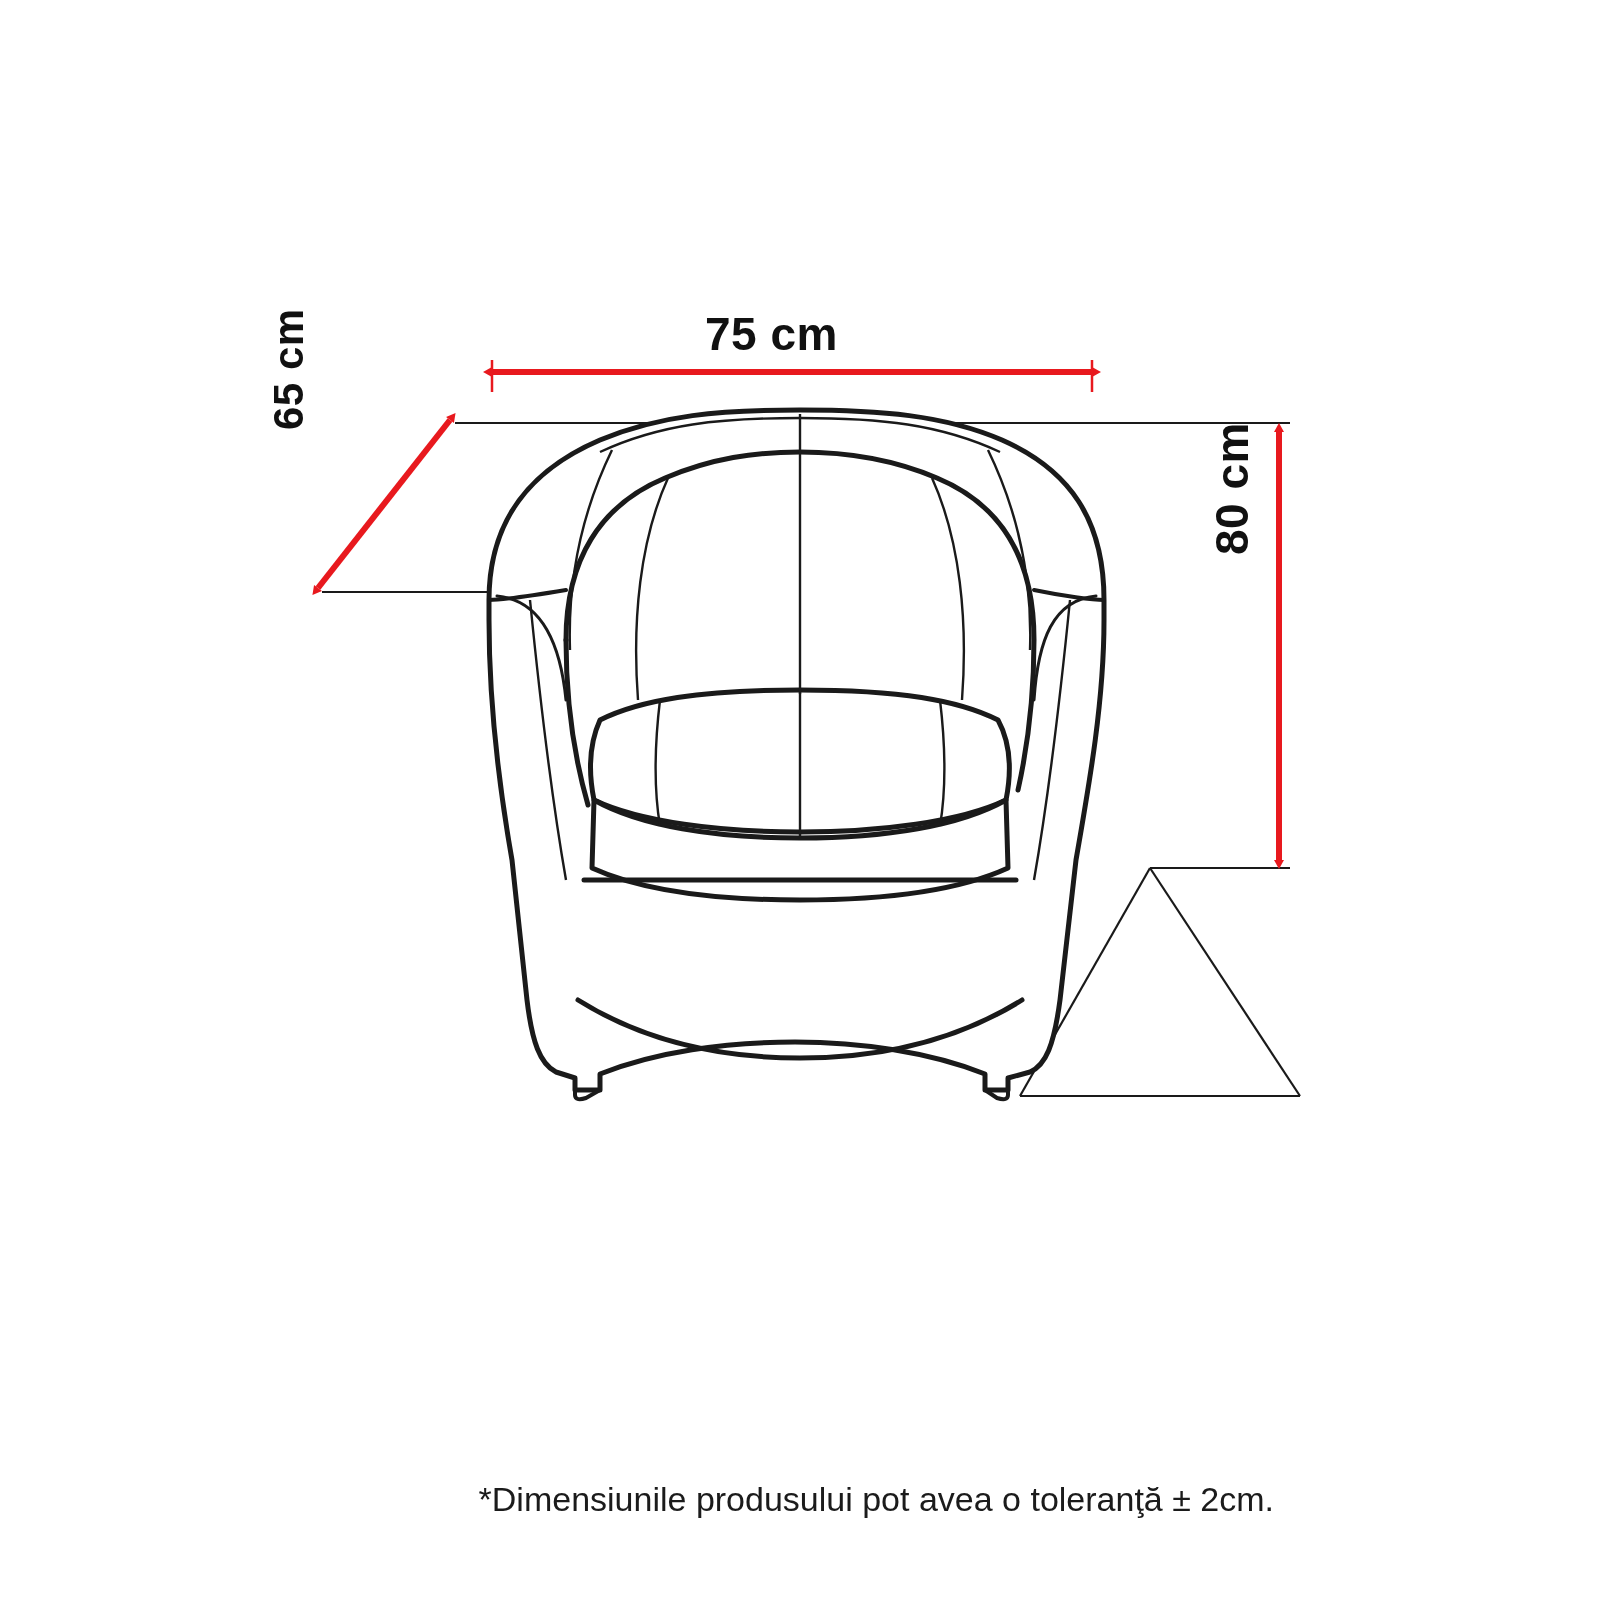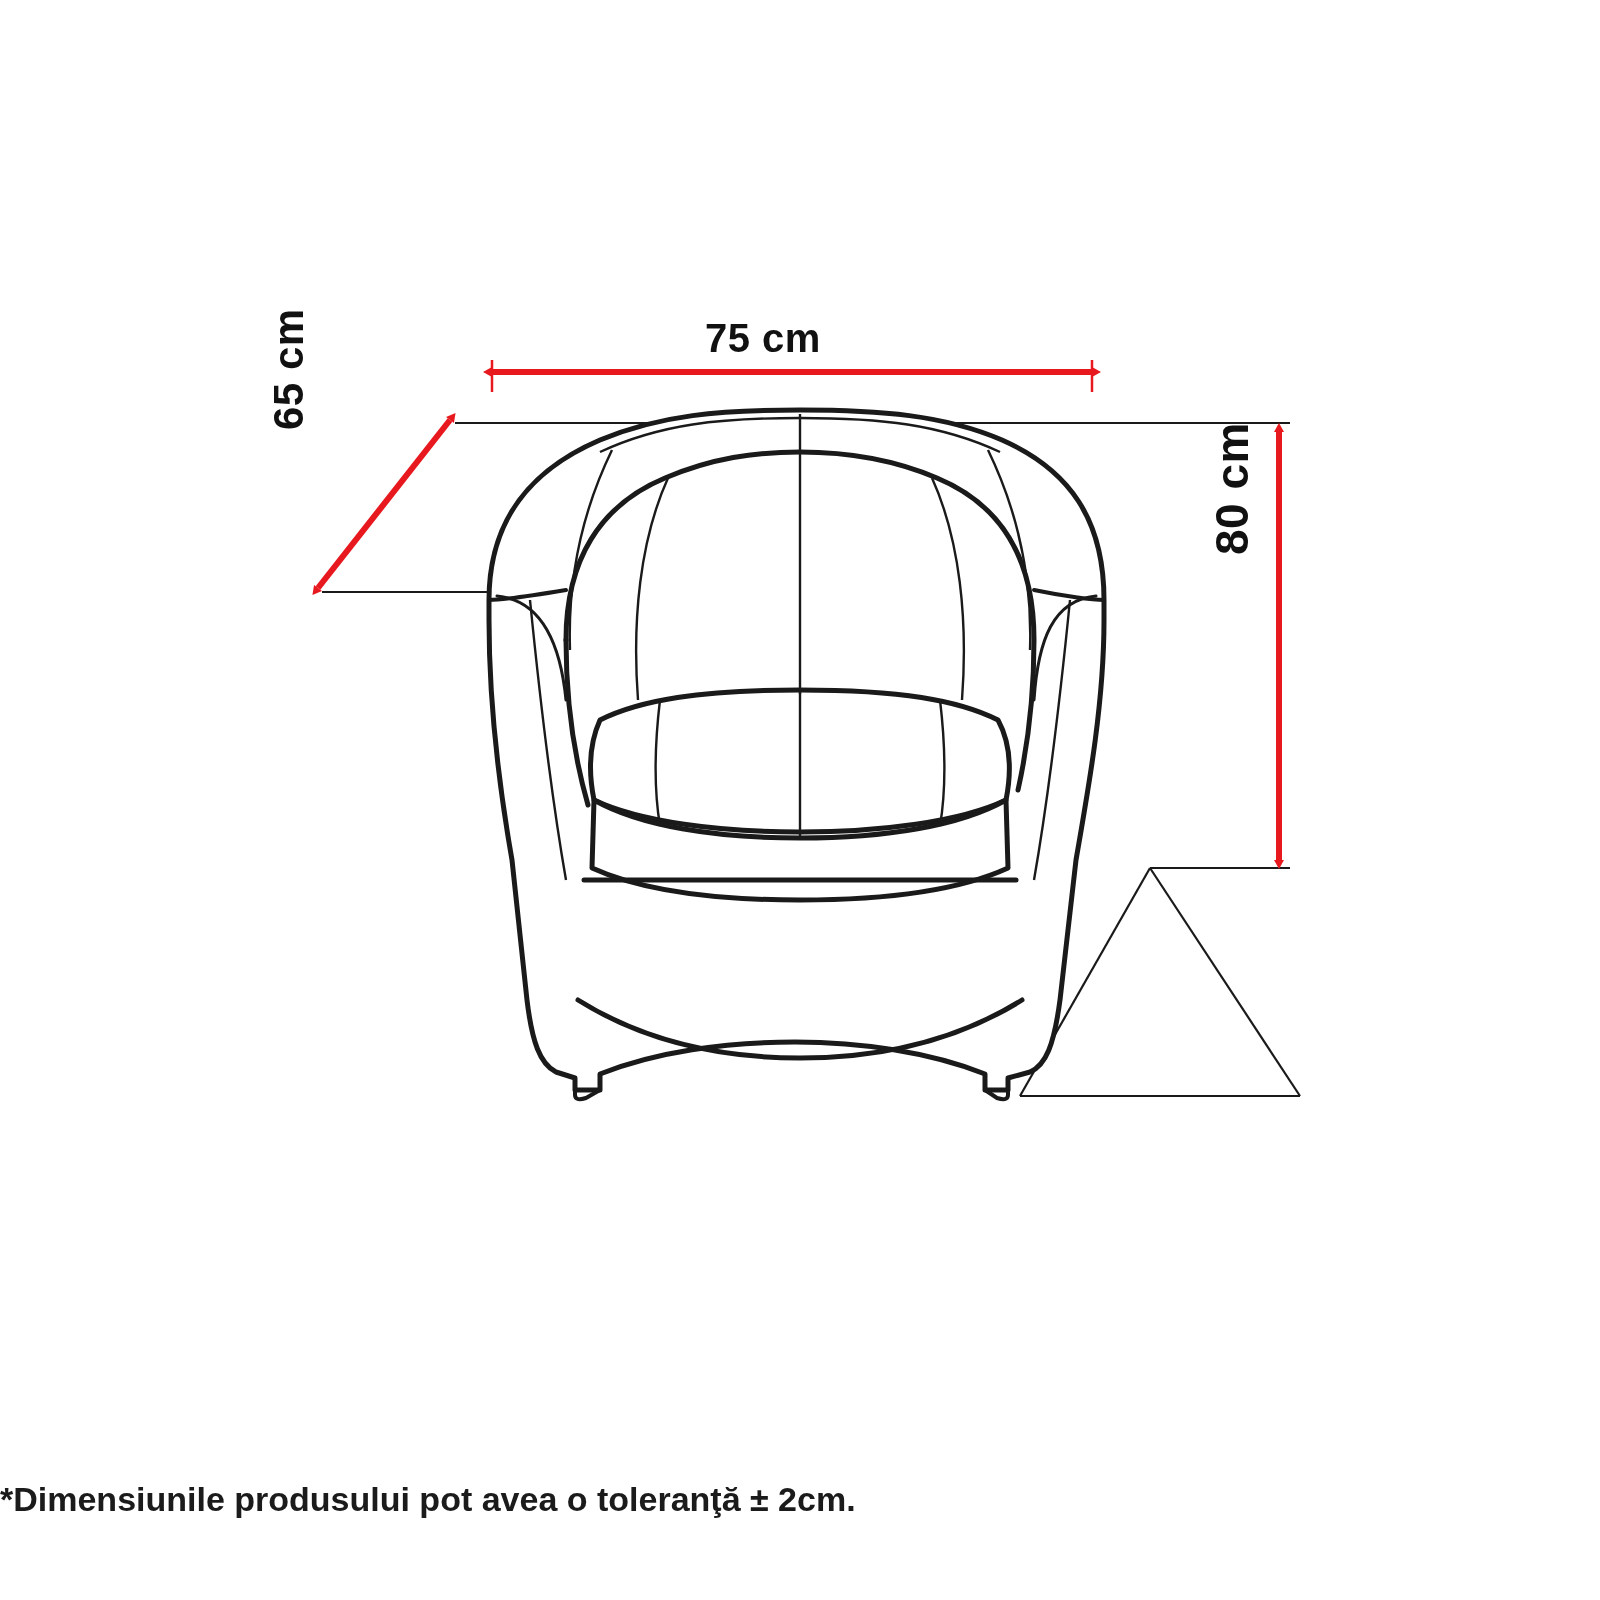--- a/index.html
+++ b/index.html
@@ -30,47 +30,46 @@
   .dim-label {
     position: absolute;
     font-family: "Liberation Sans", sans-serif;
     font-weight: bold;
     color: #111111;
     white-space: nowrap;
     letter-spacing: 0.5px;
   }
   #label-width {
     left: 705px;
-    top: 316px;
-    font-size: 40px;
+    top: 307px;
+    font-size: 46px;
   }
   #label-depth {
     left: 265px;
     top: 430px;
     font-size: 42px;
     transform: rotate(-90deg);
     transform-origin: left top;
   }
   #label-height {
     left: 1205px;
     top: 555px;
     font-size: 46px;
     transform: rotate(-90deg);
     transform-origin: left top;
   }
   #footnote {
     position: absolute;
     left: 0;
     top: 1480px;
     width: 1274px;
-    text-align: left;
+    text-align: right;
     font-size: 34px;
     color: #1b1b1b;
     font-family: "Liberation Sans", sans-serif;
-    font-weight: bold;
   }
 </style>
 </head>
 <body>
 
 <div id="diagram-root">
 
   <svg id="drawing" viewBox="0 0 1600 1600">
     <defs>
       <marker id="arrowStart" markerWidth="12" markerHeight="12" refX="9" refY="6" orient="auto" markerUnits="userSpaceOnUse">

